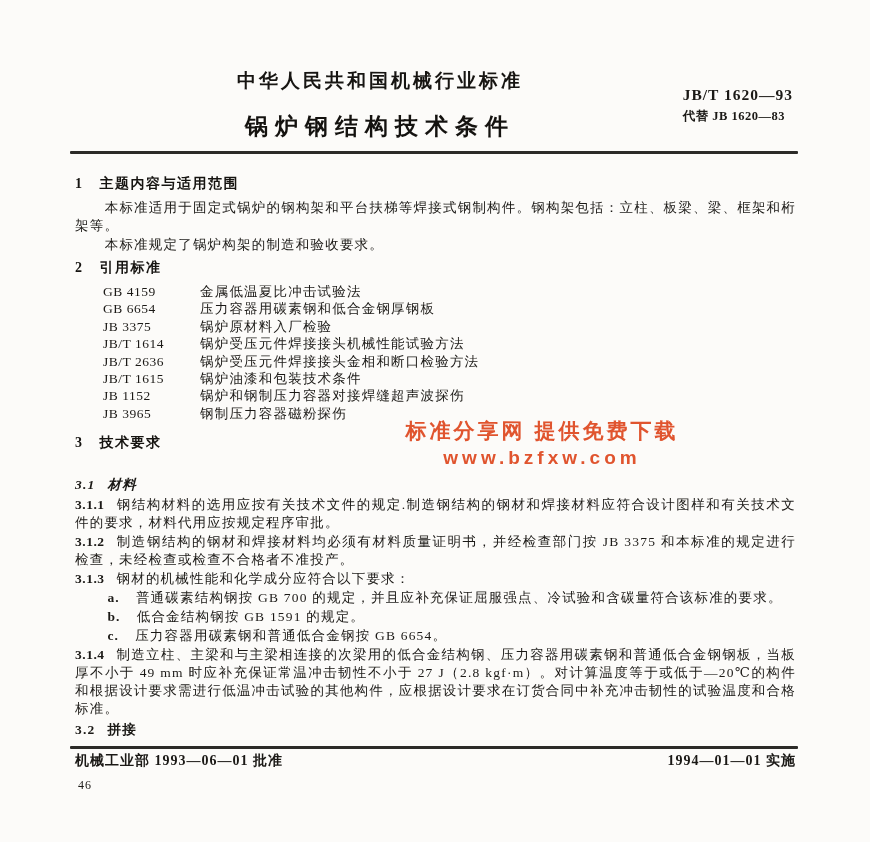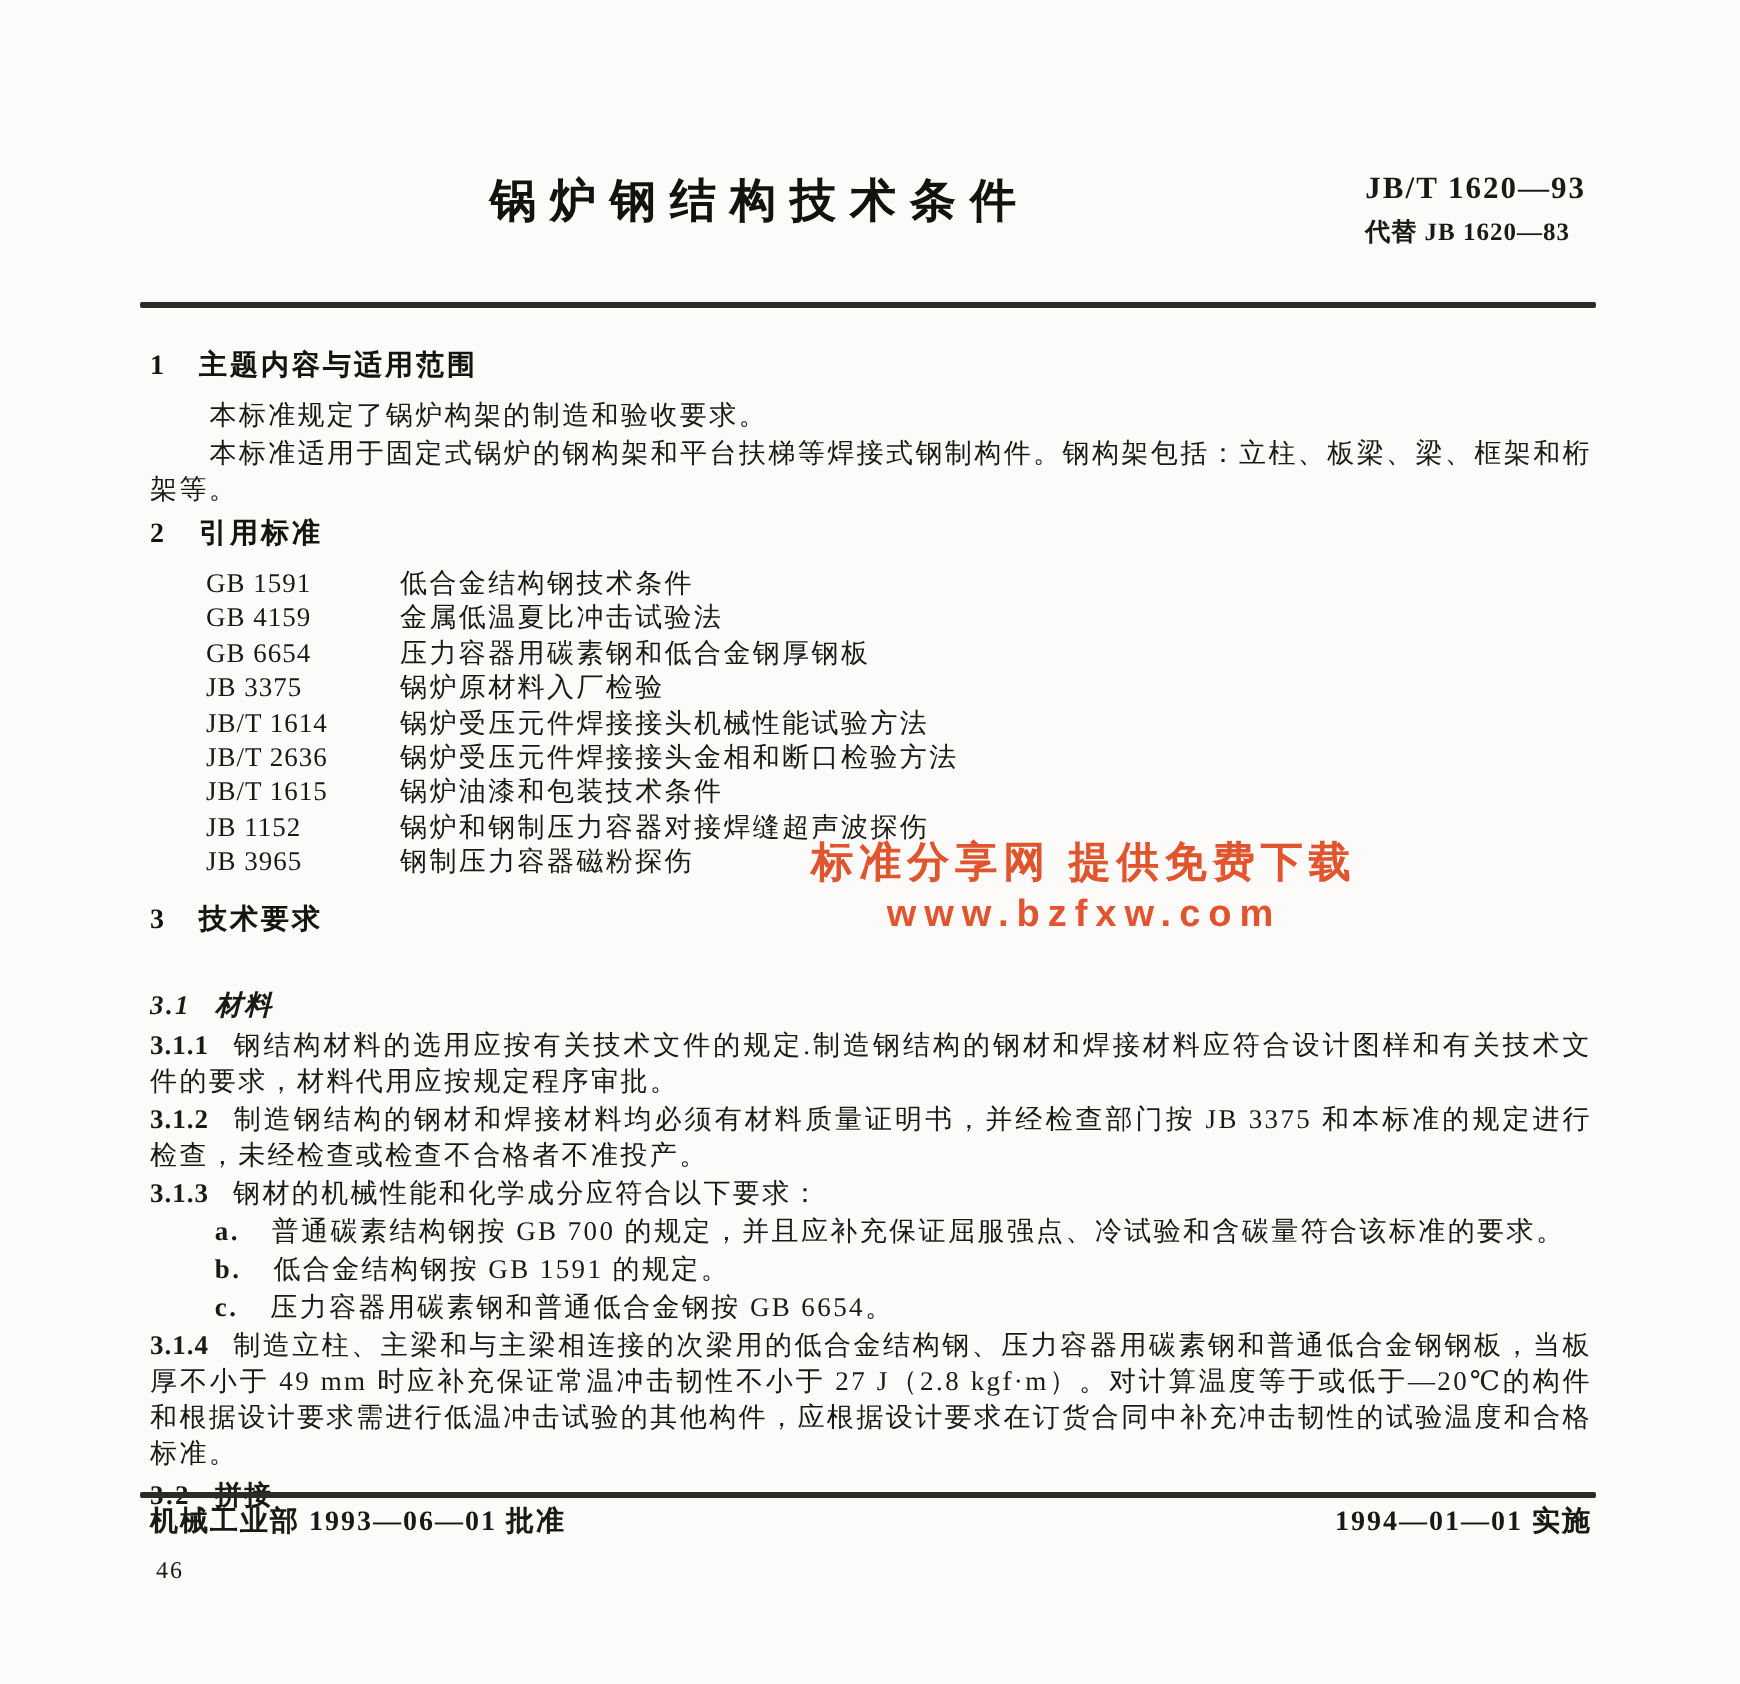--- a/index.html
+++ b/index.html
@@ -74,47 +74,44 @@
   .footer-implemented{float:right;}
   .page-number{position:absolute;top:778px;left:78px;font-size:12px;letter-spacing:1px;}
 </style>
 </head>
 <body>
 
 <div class="page">
 
   <div class="doc-header">
     <div class="titles">
+      <div class="org-title">中华人民共和国机械行业标准</div>
       <div class="doc-title">锅炉钢结构技术条件</div>
     </div>
     <div class="code-block">
       <div class="std-code">JB/T 1620—93</div>
       <div class="std-replaces">代替 JB 1620—83</div>
     </div>
   </div>
 
   <div class="rule rule-top"></div>
 
   <div class="content">
 
     <div class="sec-head">
       <span class="snum">1</span><span>主题内容与适用范围</span>
     </div>
+    <p class="body-p">本标准适用于固定式锅炉的钢构架和平台扶梯等焊接式钢制构件。钢构架包括：立柱、板梁、梁、框架和桁架等。</p>
     <p class="body-p">本标准规定了锅炉构架的制造和验收要求。</p>
-    <p class="body-p">本标准适用于固定式锅炉的钢构架和平台扶梯等焊接式钢制构件。钢构架包括：立柱、板梁、梁、框架和桁架等。</p>
 
     <div class="sec-head">
       <span class="snum">2</span><span>引用标准</span>
     </div>
 
     <div class="refs">
-      <div class="ref-row">
-        <span class="ref-code">GB 1591</span>
-        <span class="ref-title">低合金结构钢技术条件</span>
-      </div>
       <div class="ref-row">
         <span class="ref-code">GB 4159</span>
         <span class="ref-title">金属低温夏比冲击试验法</span>
       </div>
       <div class="ref-row">
         <span class="ref-code">GB 6654</span>
         <span class="ref-title">压力容器用碳素钢和低合金钢厚钢板</span>
       </div>
       <div class="ref-row">
         <span class="ref-code">JB 3375</span>

